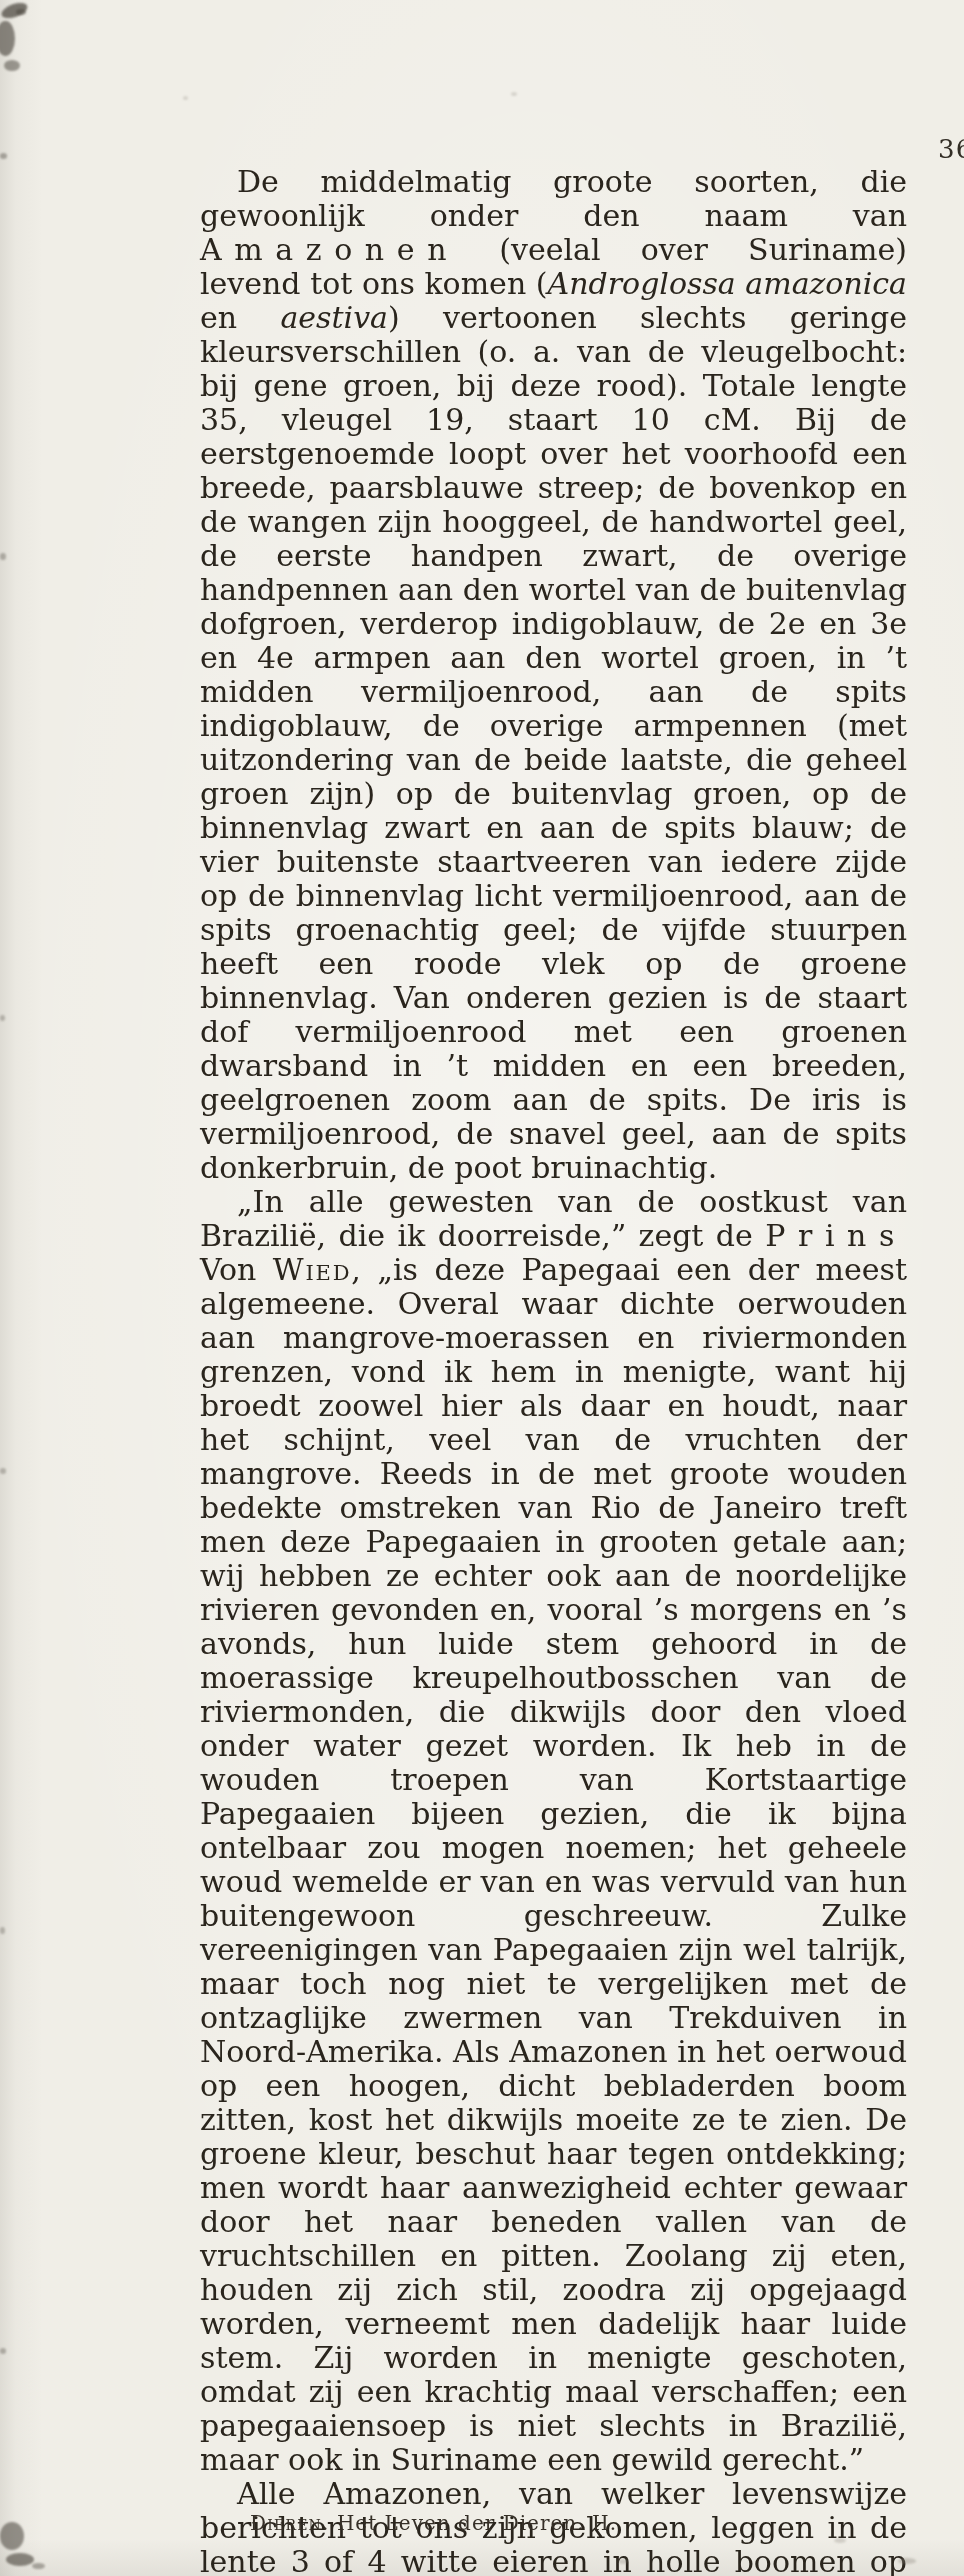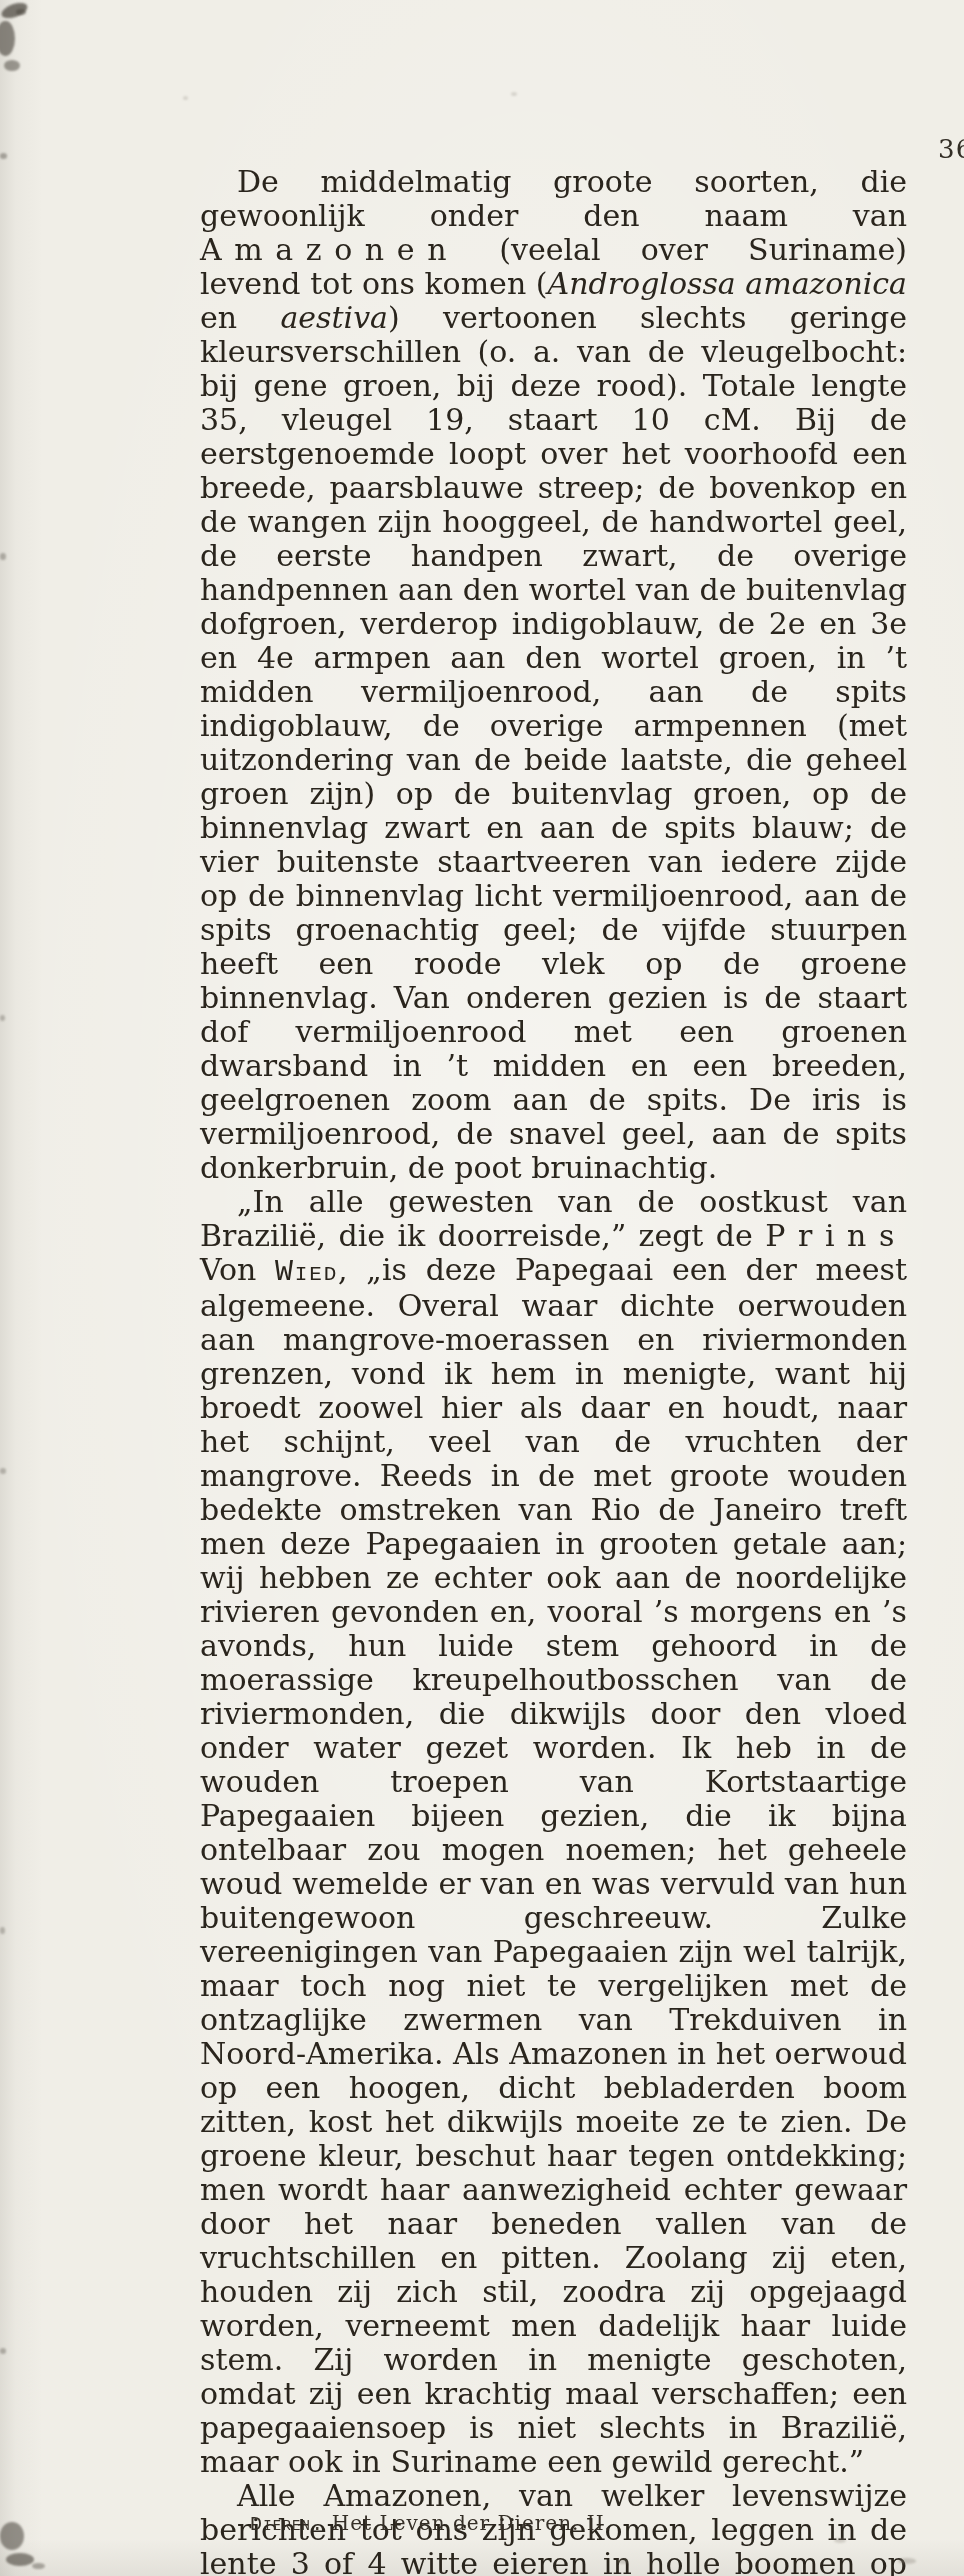--- a/index.html
+++ b/index.html
@@ -46,21 +46,21 @@
     text-align: justify;
     color: var(--ink);
   }
   .para {
     margin: 0;
     text-indent: 37px;
   }
   .run-normal { font-style: normal; }
   .run-italic { font-style: italic; }
   .run-spaced { letter-spacing: 0.42em; }
-  .run-smallcaps { font-variant: small-caps; letter-spacing: 0.06em; font-family: Liberation Mono, monospace; }
+  .run-smallcaps { font-variant: small-caps; letter-spacing: 0.06em; }
   .footer {
     position: absolute;
     left: 250px;
     top: 2511px;
     font-size: 20px;
     letter-spacing: 0.05em;
     color: #352f27;
   }
   .artifact {
     position: absolute;

